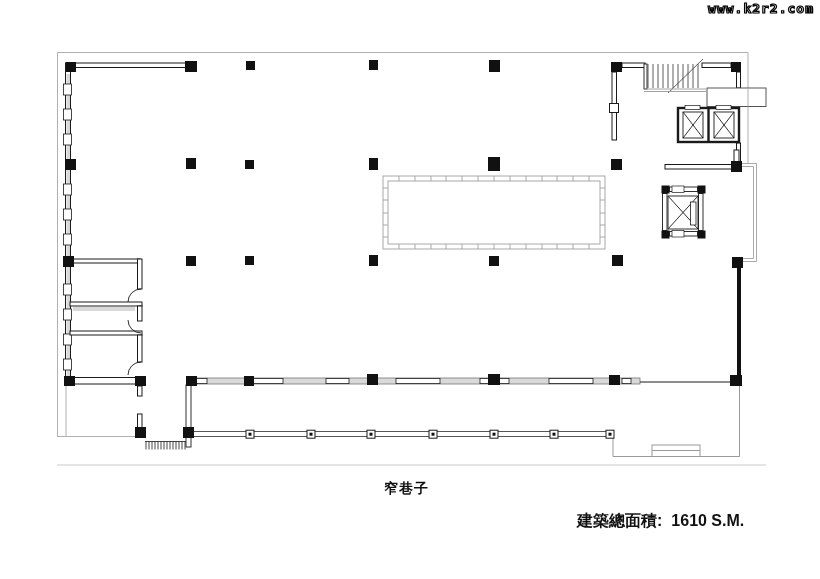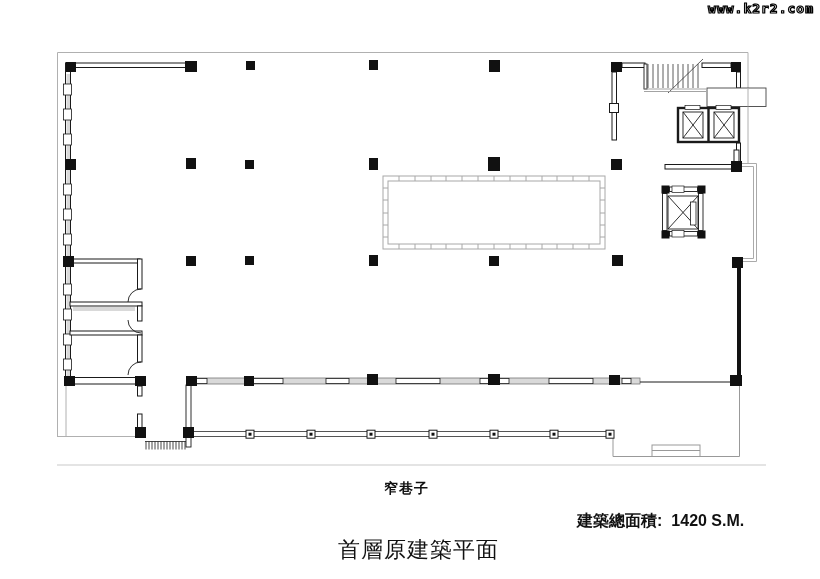--- a/index.html
+++ b/index.html
@@ -218,17 +218,16 @@
       <rect x="609" y="375" width="11" height="10"></rect>
         <rect x="730" y="375" width="12" height="11"></rect>
       <rect x="135" y="427" width="11" height="11"></rect>
         <rect x="183" y="427" width="11" height="11"></rect>
     </g>
   </svg>
 
   <div class="alley-label">窄巷子</div>
 
   <div class="area-label">
-    <span>建築總面積:</span><span class="val">1420 S.M.</span>
+    <span>建築總面積:</span><span class="val">1610 S.M.</span>
   </div>
 
-  <div class="title">首層原建築平面</div>
 </div>
 
 </body></html>

